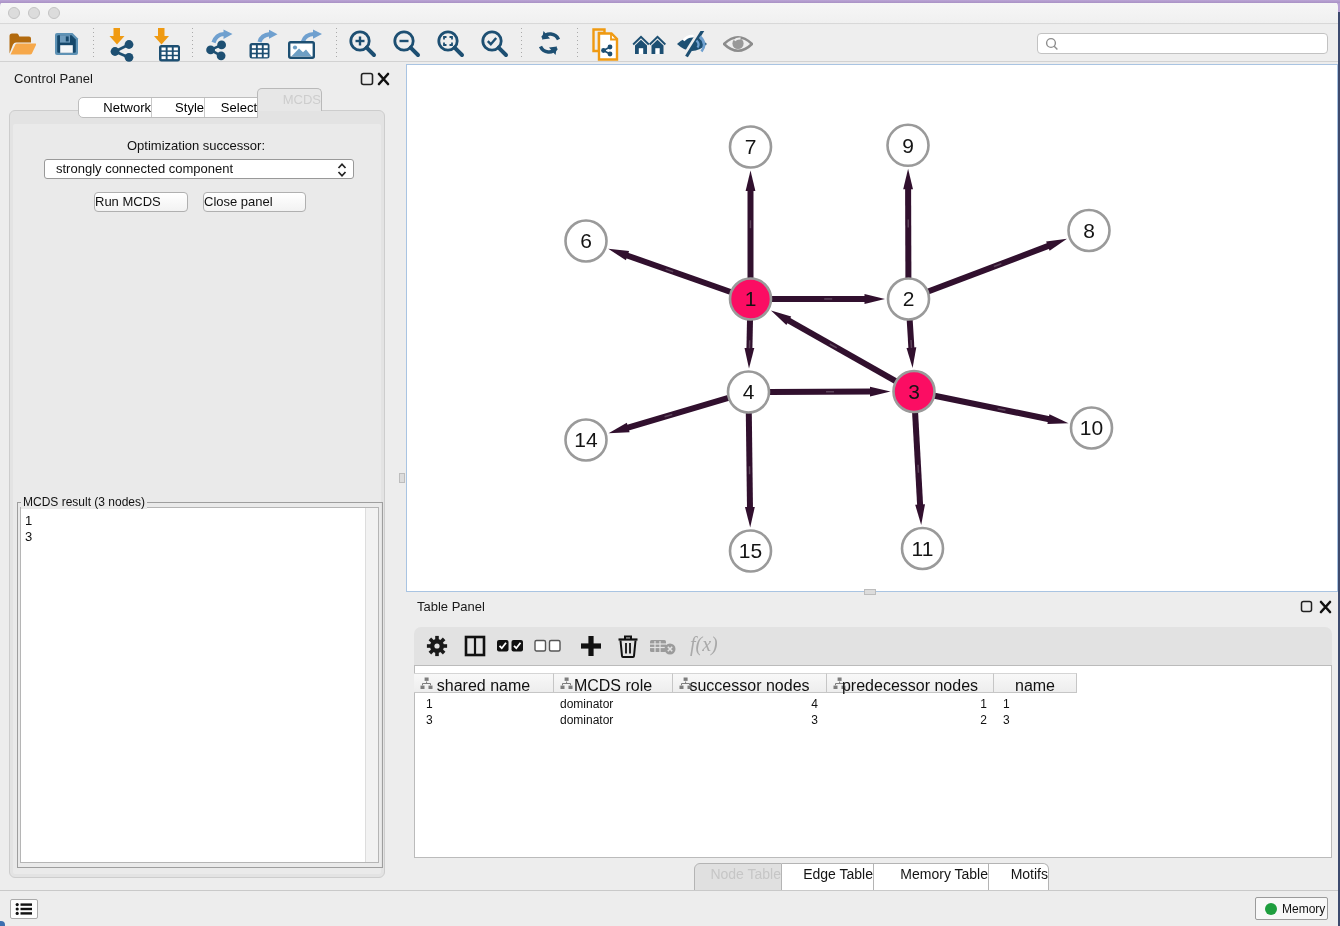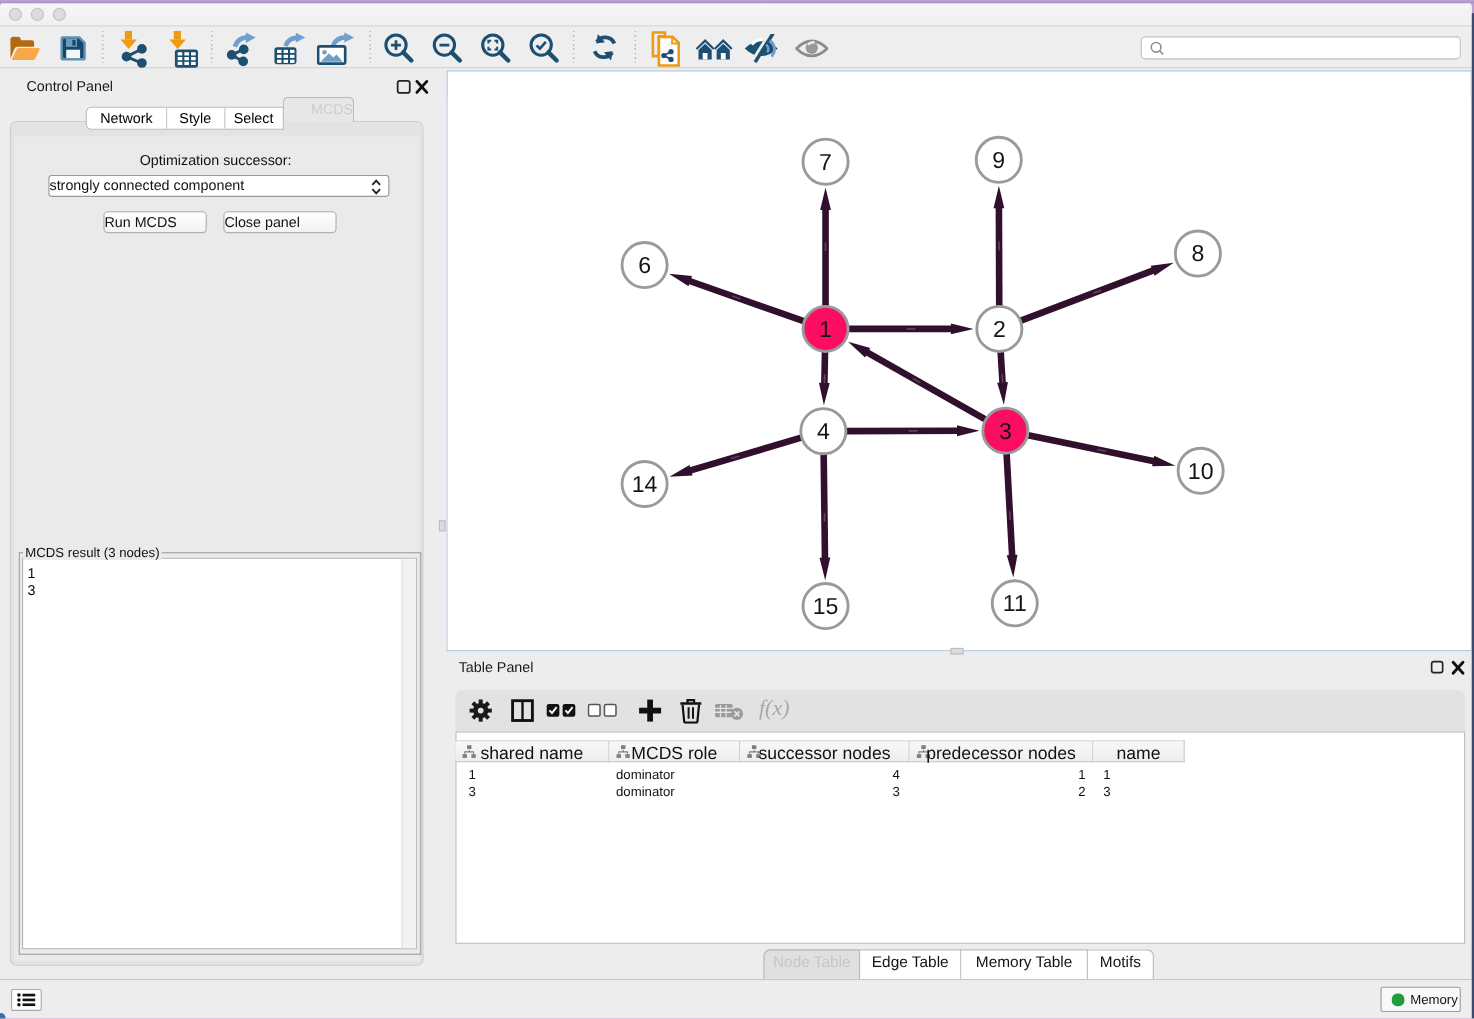--- a/index.html
+++ b/index.html
@@ -9,47 +9,47 @@
 #purpletop{position:absolute;left:0;top:0;width:1340px;height:3px;background:linear-gradient(#bba5d5,#a991c5);z-index:60}
 
 #titlebar{position:absolute;left:0;top:0;width:1338px;height:24px;background:linear-gradient(#f7f7f7,#f0f0f0);border-bottom:1px solid #d8d8d8}
 .tl{position:absolute;top:6.5px;width:12px;height:12px;border-radius:50%;background:#dcdcdc;border:1px solid #c3c3c3}
 #wtitle{position:absolute;top:6px;left:0;width:1338px;text-align:center;font-size:13px;color:#9d9d9d}
 
 #toolbar{position:absolute;left:0;top:25px;width:1338px;height:37px;background:#eeeeee;border-bottom:1px solid #d2d2d2}
 .sep{position:absolute;top:3px;height:31px;width:1px;background-image:repeating-linear-gradient(#aaa 0 1.5px,transparent 1.5px 4px)}
 #search{position:absolute;left:1037px;top:8px;width:291px;height:21px;background:#fff;border:1px solid #c2c2c2;border-radius:4px}
 
-#cp-title{position:absolute;left:24px;top:71px;font-size:13px;color:#1a1a1a}
+#cp-title{position:absolute;left:14px;top:71px;font-size:13px;color:#1a1a1a}
 #cp-pane{position:absolute;left:9px;top:110px;width:376px;height:768px;background:#e3e3e3;border:1px solid #cdcdcd;border-radius:6px}
 #cp-inner{position:absolute;left:13px;top:124px;width:368px;height:750px;background:#eaeaea;border-radius:2px}
 
-.tab{position:absolute;top:97px;height:21px;background:#fff;border:1px solid #bdbdbd;font-size:13px;color:#000;text-align:center;line-height:20px;z-index:2}
+.tab{position:absolute;top:97px;height:21px;background:#fff;border:1px solid #bdbdbd;font-size:13px;color:#000;text-align:right;line-height:20px;z-index:2}
 #tab-mcds{position:absolute;top:88px;height:23px;background:#e7e7e7;border:1px solid #b9b9b9;border-bottom:none;border-radius:5px 5px 0 0;font-size:13px;color:#cdcdcd;text-align:right;line-height:22px;z-index:3}
 #optlabel{position:absolute;left:0;top:138px;width:392px;text-align:center;font-size:13px;color:#111}
-#combo{position:absolute;left:44px;top:159px;width:310px;height:20px;background:#fff;border:1px solid #999;border-radius:3px;font-size:13px;color:#111;line-height:18px;}
+#combo{position:absolute;left:44px;top:159px;width:310px;height:20px;background:#fff;border:1px solid #999;border-radius:3px;font-size:13px;color:#111;line-height:18px;padding-left:11px}
 .btn{position:absolute;top:192px;height:20px;background:linear-gradient(#ffffff,#f2f2f2);border:1px solid #b0b0b0;border-radius:4px;font-size:13px;color:#111;text-align:left;line-height:18px}
 #fieldset{position:absolute;left:17px;top:502px;width:366px;height:366px;border:1px solid #9e9e9e}
 #fieldlegend{position:absolute;left:21px;top:495px;font-size:12px;color:#111;background:#eaeaea;padding:0 2px}
 #fieldwhite{position:absolute;left:20px;top:507px;width:359px;height:356px;background:#fff;border:1px solid #b5b5b5}
 #scrolltrack{position:absolute;left:365px;top:508px;width:13px;height:354px;background:#f2f2f2;border-left:1px solid #ddd}
 
 
 #netframe{position:absolute;left:406px;top:64px;width:932px;height:528px;border:1px solid #a9c4e2;background:#fff}
 #nettitle{position:absolute;left:0;top:0;width:100%;height:22px;background:linear-gradient(#fafafa,#d8d8d8);border-bottom:1px solid #9f9f9f}
 .ntl{position:absolute;top:4.5px;width:13.5px;height:13.5px;border-radius:50%}
 #netcanvas{position:absolute;left:0;top:23px;width:930px;height:503px;background:#fff}
 
 #tp-title{position:absolute;left:417px;top:599px;font-size:13px;color:#1a1a1a}
 #tp-toolbar{position:absolute;left:414px;top:627px;width:918px;height:38px;background:#e2e2e2;border-radius:7px 7px 0 0}
 #tp-table{position:absolute;left:414px;top:665px;width:918px;height:193px;background:#fff;border:1px solid #bbb}
 .hcell{position:absolute;top:673px;height:20px;background:linear-gradient(#f8f8f8,#ededed);border-right:1px solid #c6c6c6;border-top:1px solid #d5d5d5;border-bottom:1px solid #c6c6c6;font-size:16px;color:#111}
 .hlabel{position:absolute;width:100%;text-align:center;top:3px}
 .cell{position:absolute;font-size:12px;color:#111}
-.btab{position:absolute;top:863px;height:37px;background:#fff;border:1px solid #b4b4b4;font-size:14px;color:#141414;text-align:center;line-height:21px}
+.btab{position:absolute;top:863px;height:37px;background:#fff;border:1px solid #b4b4b4;font-size:14px;color:#141414;text-align:right;line-height:21px}
 
 #statusbar{position:absolute;left:0;top:890px;width:1338px;height:34px;background:#ededed;border-top:1px solid #c9c9c9}
 #listbtn{position:absolute;left:10px;top:899px;width:28px;height:20px;background:#fdfdfd;border:1px solid #ababab;border-radius:2px}
 #membtn{position:absolute;left:1255px;top:897px;width:73px;height:23px;background:#f8f8f8;border:1px solid #9b9b9b;border-radius:2px;font-size:12px;color:#111}
 #rightstrip{position:absolute;left:1338px;top:12px;width:2px;height:914px;background:#3d4a6e}
 .icx{position:absolute}
 </style></head>
 <body>
 <div id="win">
 

